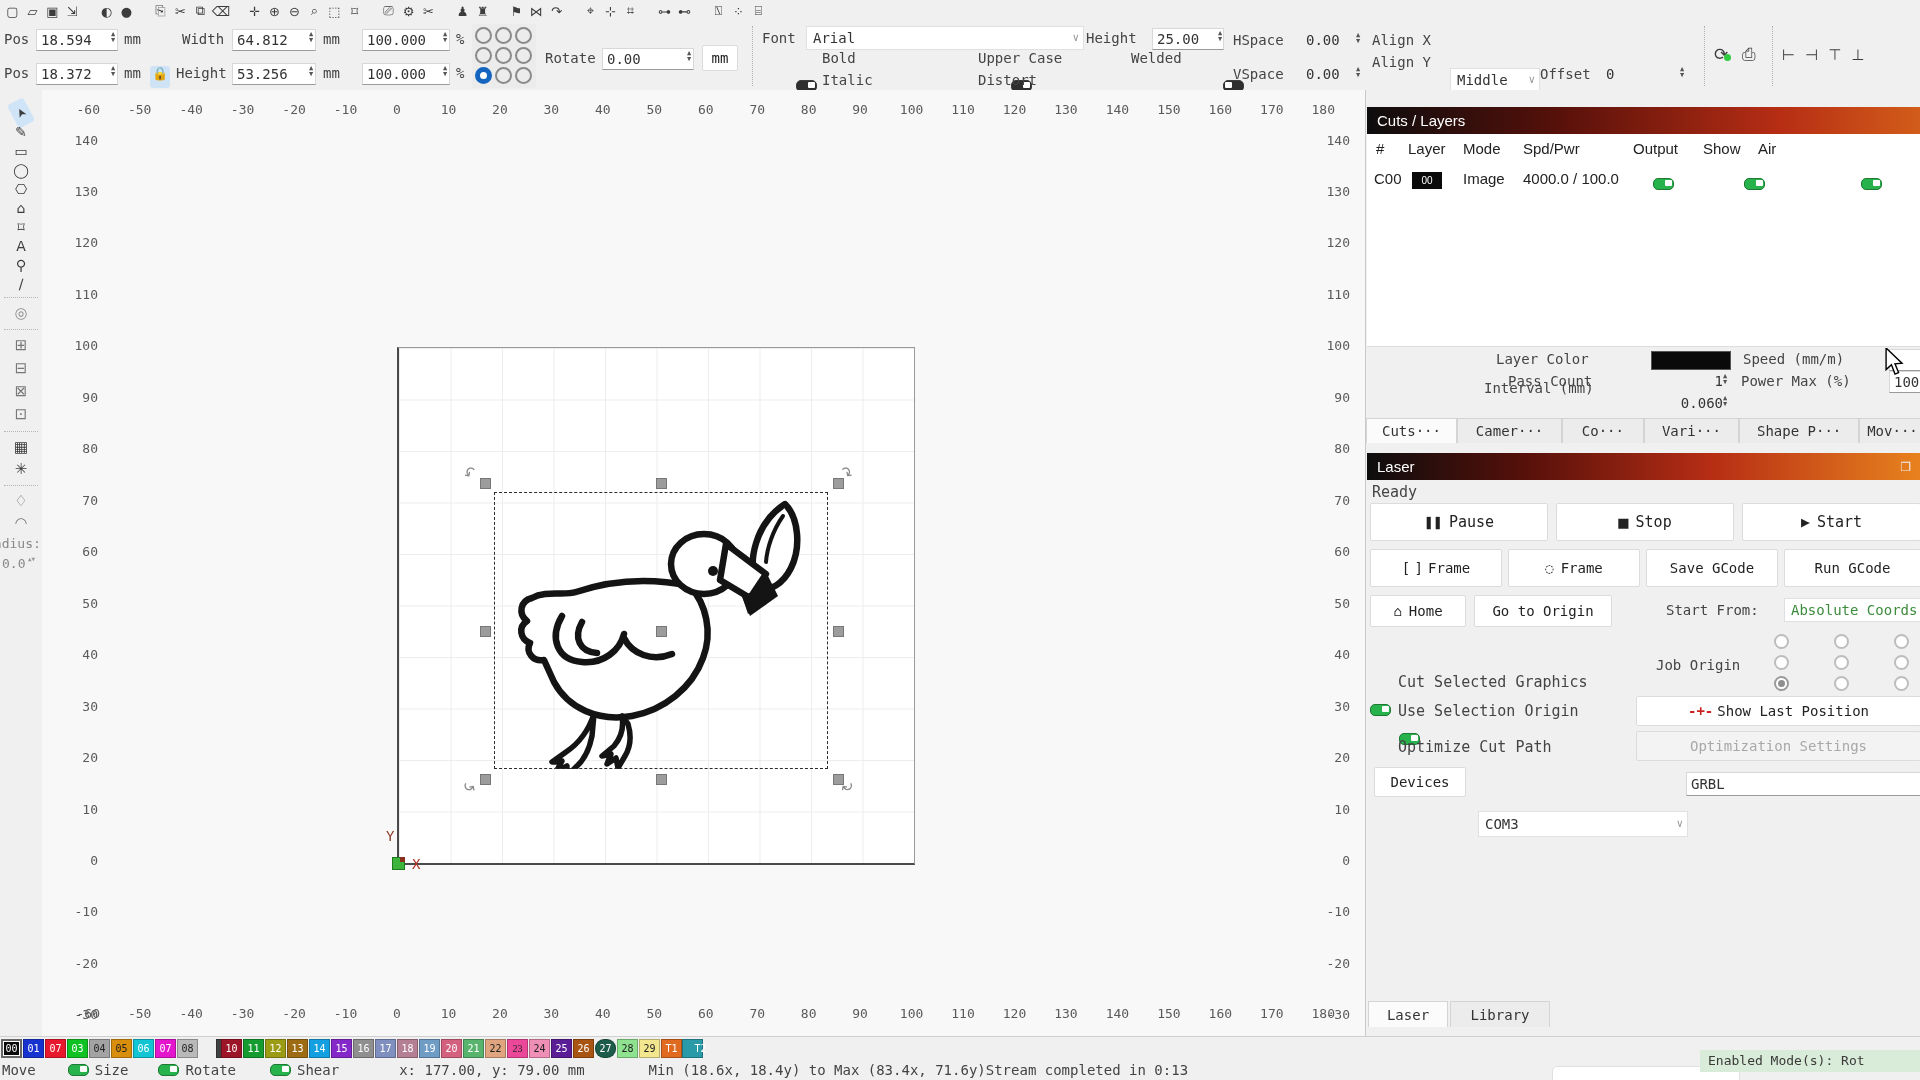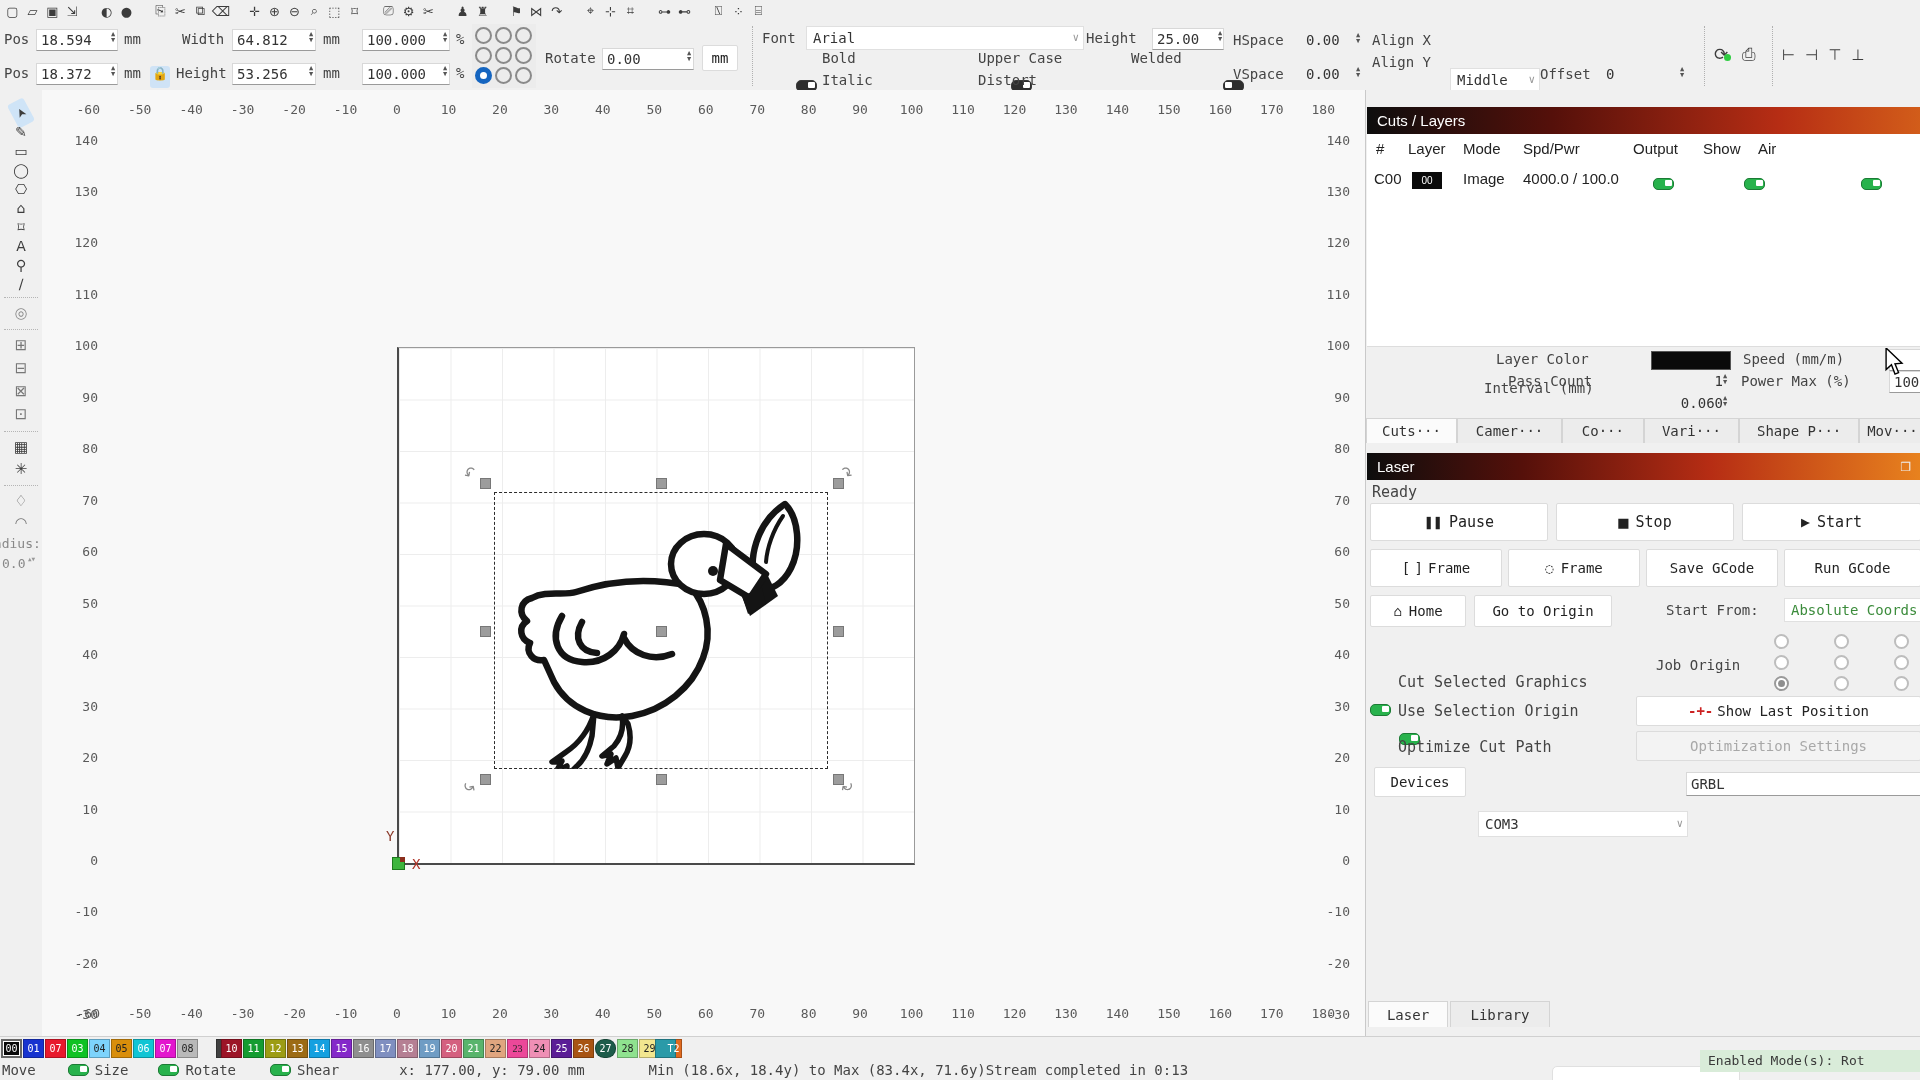--- a/index.html
+++ b/index.html
@@ -472,21 +472,21 @@
       <div class="tab active" style="width: 80px; height: 26px;">Laser</div>
       <div class="tab" style="width: 100px; height: 26px;">Library</div>
     </div>
 </div>
 
 <div class="abs" id="palette-row" style="left:0;top:1036px;width:1920px;height:24px;background:#f0f0f0;border-top:1px solid #d0d0d0;">
     <div class="swatch" style="left: 1px; background: rgb(10, 10, 10); color: rgb(255, 255, 255); border: 2px solid rgb(102, 102, 102); box-shadow: rgb(255, 255, 255) 0px 0px 0px 1px inset;">00</div>
     <div class="swatch" style="left: 23px; background: rgb(23, 51, 207); color: rgb(255, 255, 255);">01</div>
     <div class="swatch" style="left: 45px; background: rgb(232, 25, 44); color: rgb(255, 255, 255);">07</div>
     <div class="swatch" style="left: 67px; background: rgb(15, 194, 36); color: rgb(255, 255, 255);">03</div>
-    <div class="swatch" style="left: 89px; background: #7dd3fc; color: rgb(34, 34, 34);">04</div>
+    <div class="swatch" style="left: 89px; background: #a3a3a3; color: rgb(34, 34, 34);">04</div>
     <div class="swatch" style="left: 111px; background: rgb(217, 142, 11); color: rgb(34, 34, 34);">05</div>
     <div class="swatch" style="left: 133px; background: rgb(17, 197, 212); color: rgb(255, 255, 255);">06</div>
     <div class="swatch" style="left: 155px; background: rgb(227, 22, 206); color: rgb(255, 255, 255);">07</div>
     <div class="swatch" style="left: 177px; background: rgb(185, 185, 185); color: rgb(34, 34, 34);">08</div>
     <div class="swatch" style="left: 216px; background: #404040; color: rgb(255, 255, 255);">09</div>
     <div class="swatch" style="left: 221px; background: rgb(156, 20, 39); color: rgb(255, 255, 255);">10</div>
     <div class="swatch" style="left: 243px; background: rgb(20, 156, 49); color: rgb(255, 255, 255);">11</div>
     <div class="swatch" style="left: 265px; background: rgb(156, 156, 20); color: rgb(255, 255, 255);">12</div>
     <div class="swatch" style="left: 287px; background: rgb(156, 107, 20); color: rgb(255, 255, 255);">13</div>
     <div class="swatch" style="left: 309px; background: rgb(20, 160, 224); color: rgb(255, 255, 255);">14</div>
@@ -499,21 +499,21 @@
     <div class="swatch" style="left: 463px; background: rgb(88, 180, 108); color: rgb(255, 255, 255);">21</div>
     <div class="swatch" style="left: 485px; background: rgb(224, 165, 127); color: rgb(34, 34, 34);">22</div>
     <div class="swatch" style="left: 507px; background: #ec4899; color: rgb(34, 34, 34); font-family: Liberation Serif, serif;">23</div>
     <div class="swatch" style="left: 529px; background: rgb(239, 143, 181); color: rgb(34, 34, 34);">24</div>
     <div class="swatch" style="left: 551px; background: rgb(91, 29, 150); color: rgb(255, 255, 255);">25</div>
     <div class="swatch" style="left: 573px; background: rgb(168, 84, 19); color: rgb(255, 255, 255);">26</div>
     <div class="swatch" style="left: 595px; background: rgb(29, 92, 74); color: rgb(255, 255, 255); border-radius: 9px;">27</div>
     <div class="swatch" style="left: 617px; background: rgb(143, 226, 143); color: rgb(34, 34, 34);">28</div>
     <div class="swatch" style="left: 639px; background: rgb(242, 230, 143); color: rgb(34, 34, 34);">29</div>
     <div class="swatch" style="left: 661px; background: rgb(224, 106, 31); color: rgb(255, 255, 255);">T1</div>
-    <div class="swatch" style="left: 655px; background: rgb(42, 154, 168); color: rgb(255, 255, 255); padding-left: 16px;">T2</div>
+    <div class="swatch" style="left: 682px; background: rgb(42, 154, 168); color: rgb(255, 255, 255); padding-left: 16px;">T2</div>
   </div>
 
 <div class="abs" style="left:0;top:1060px;width:1920px;height:20px;background:#f0f0f0;display:flex;align-items:center;">
   <span class="lbl" style="margin-left:2px">Move</span>
   <span class="tg green" style="margin-left:32px"></span>
   <span class="lbl" style="margin-left:6px">Size</span>
   <span class="tg green" style="margin-left:30px"></span>
   <span class="lbl" style="margin-left:6px">Rotate</span>
   <span class="tg green" style="margin-left:34px"></span>
   <span class="lbl" style="margin-left:6px">Shear</span>

